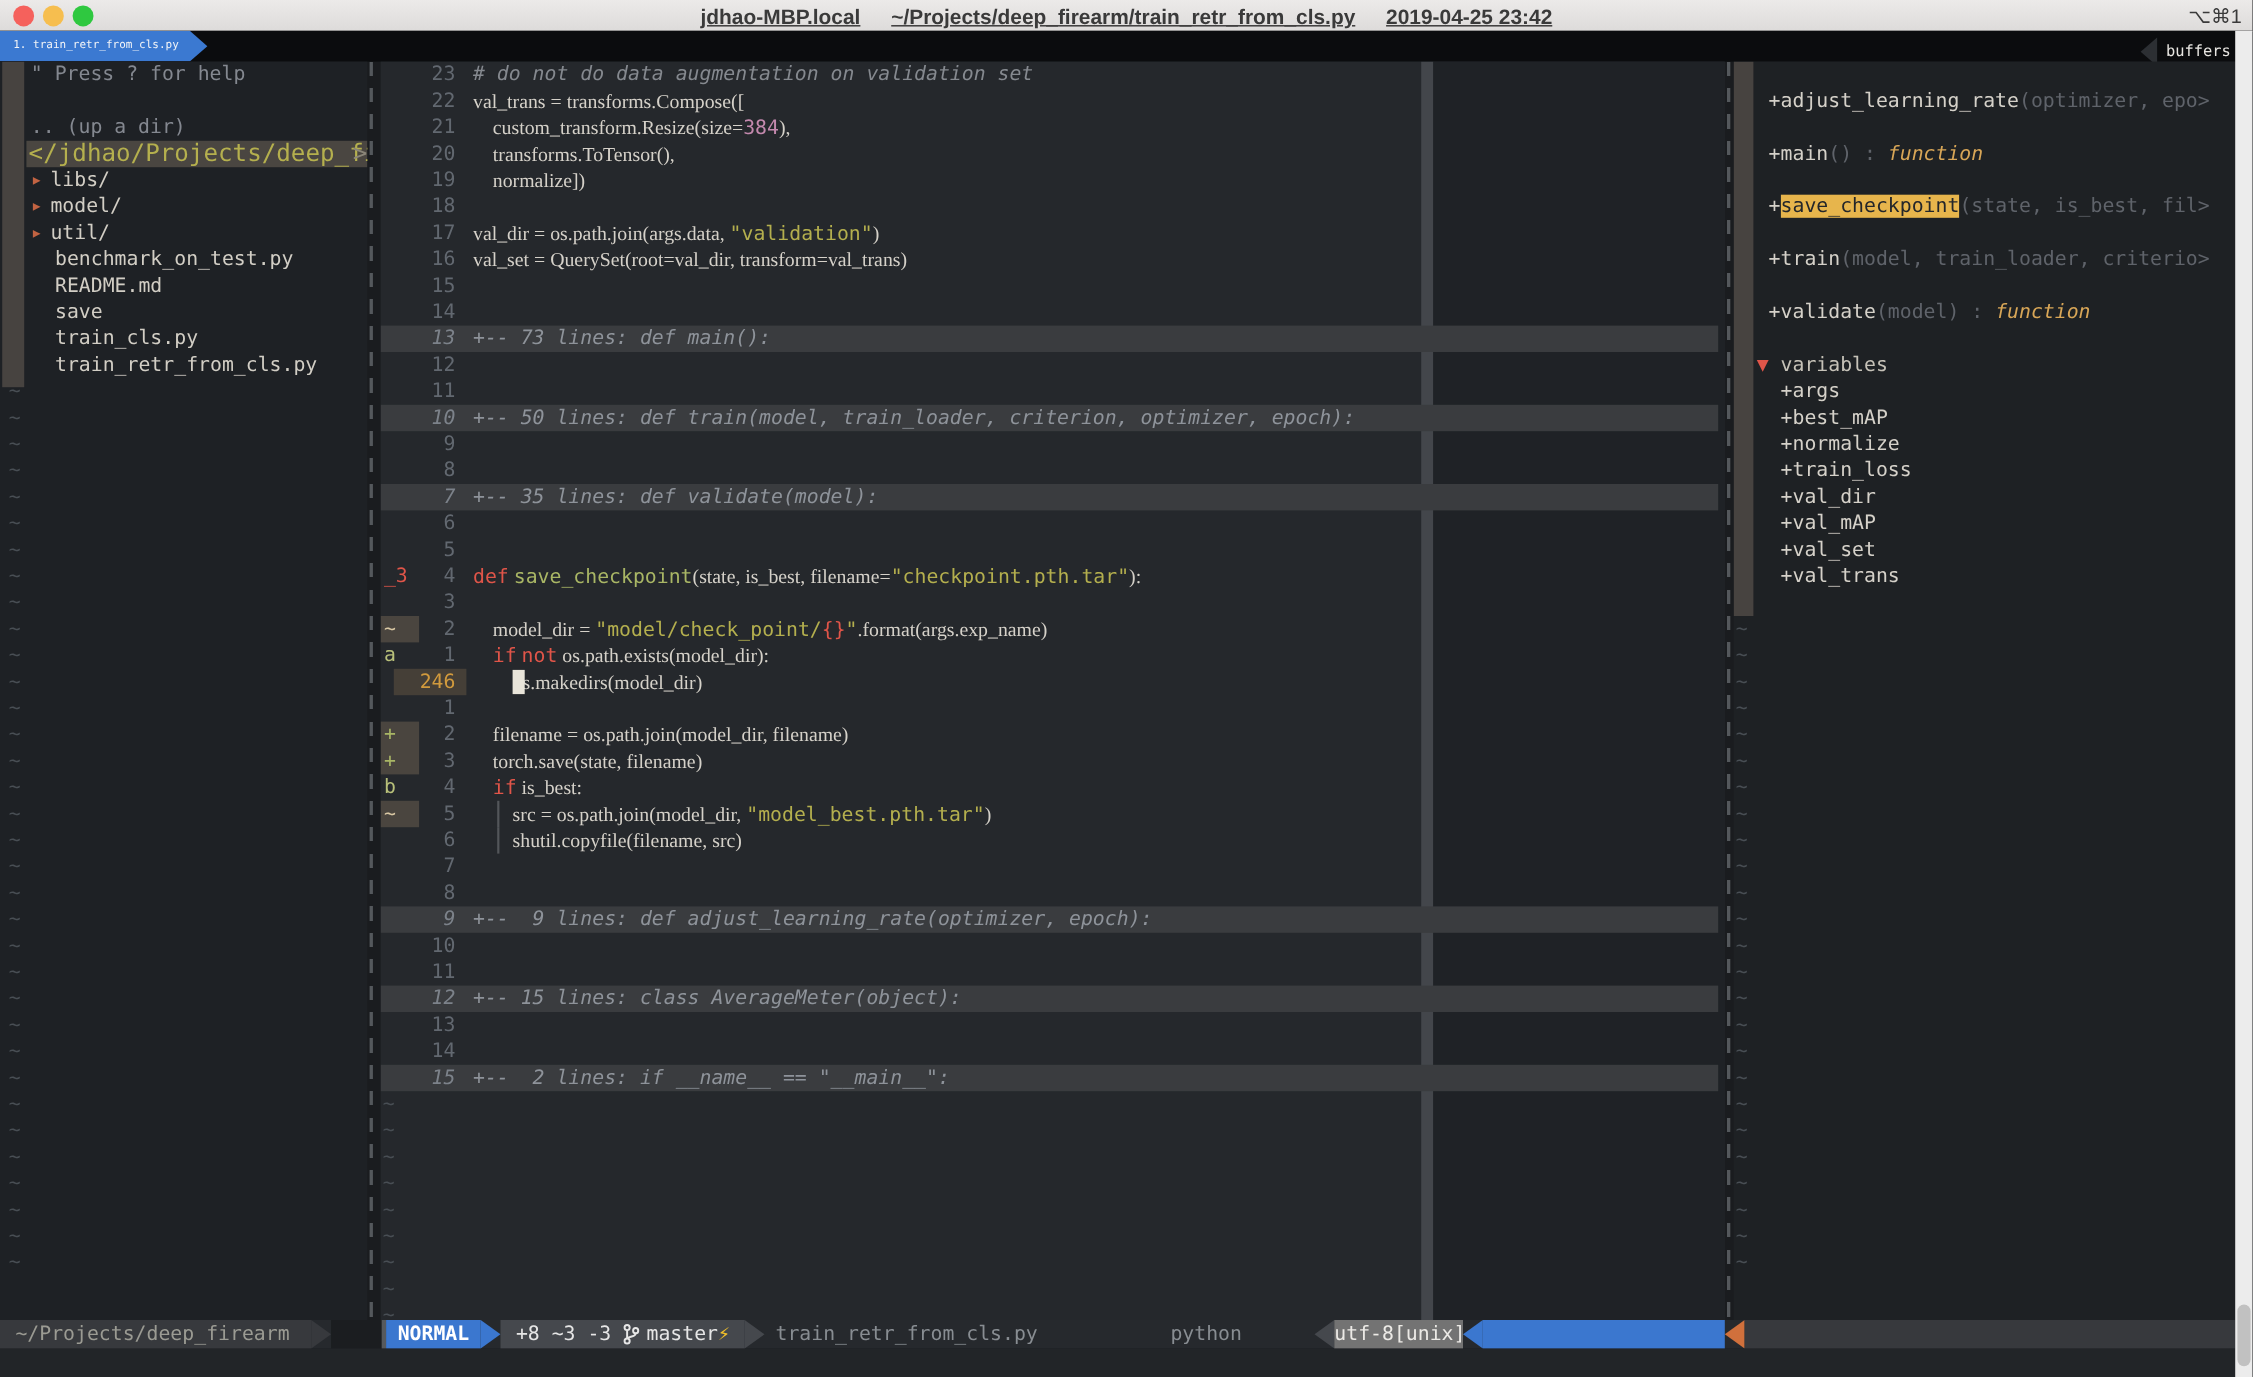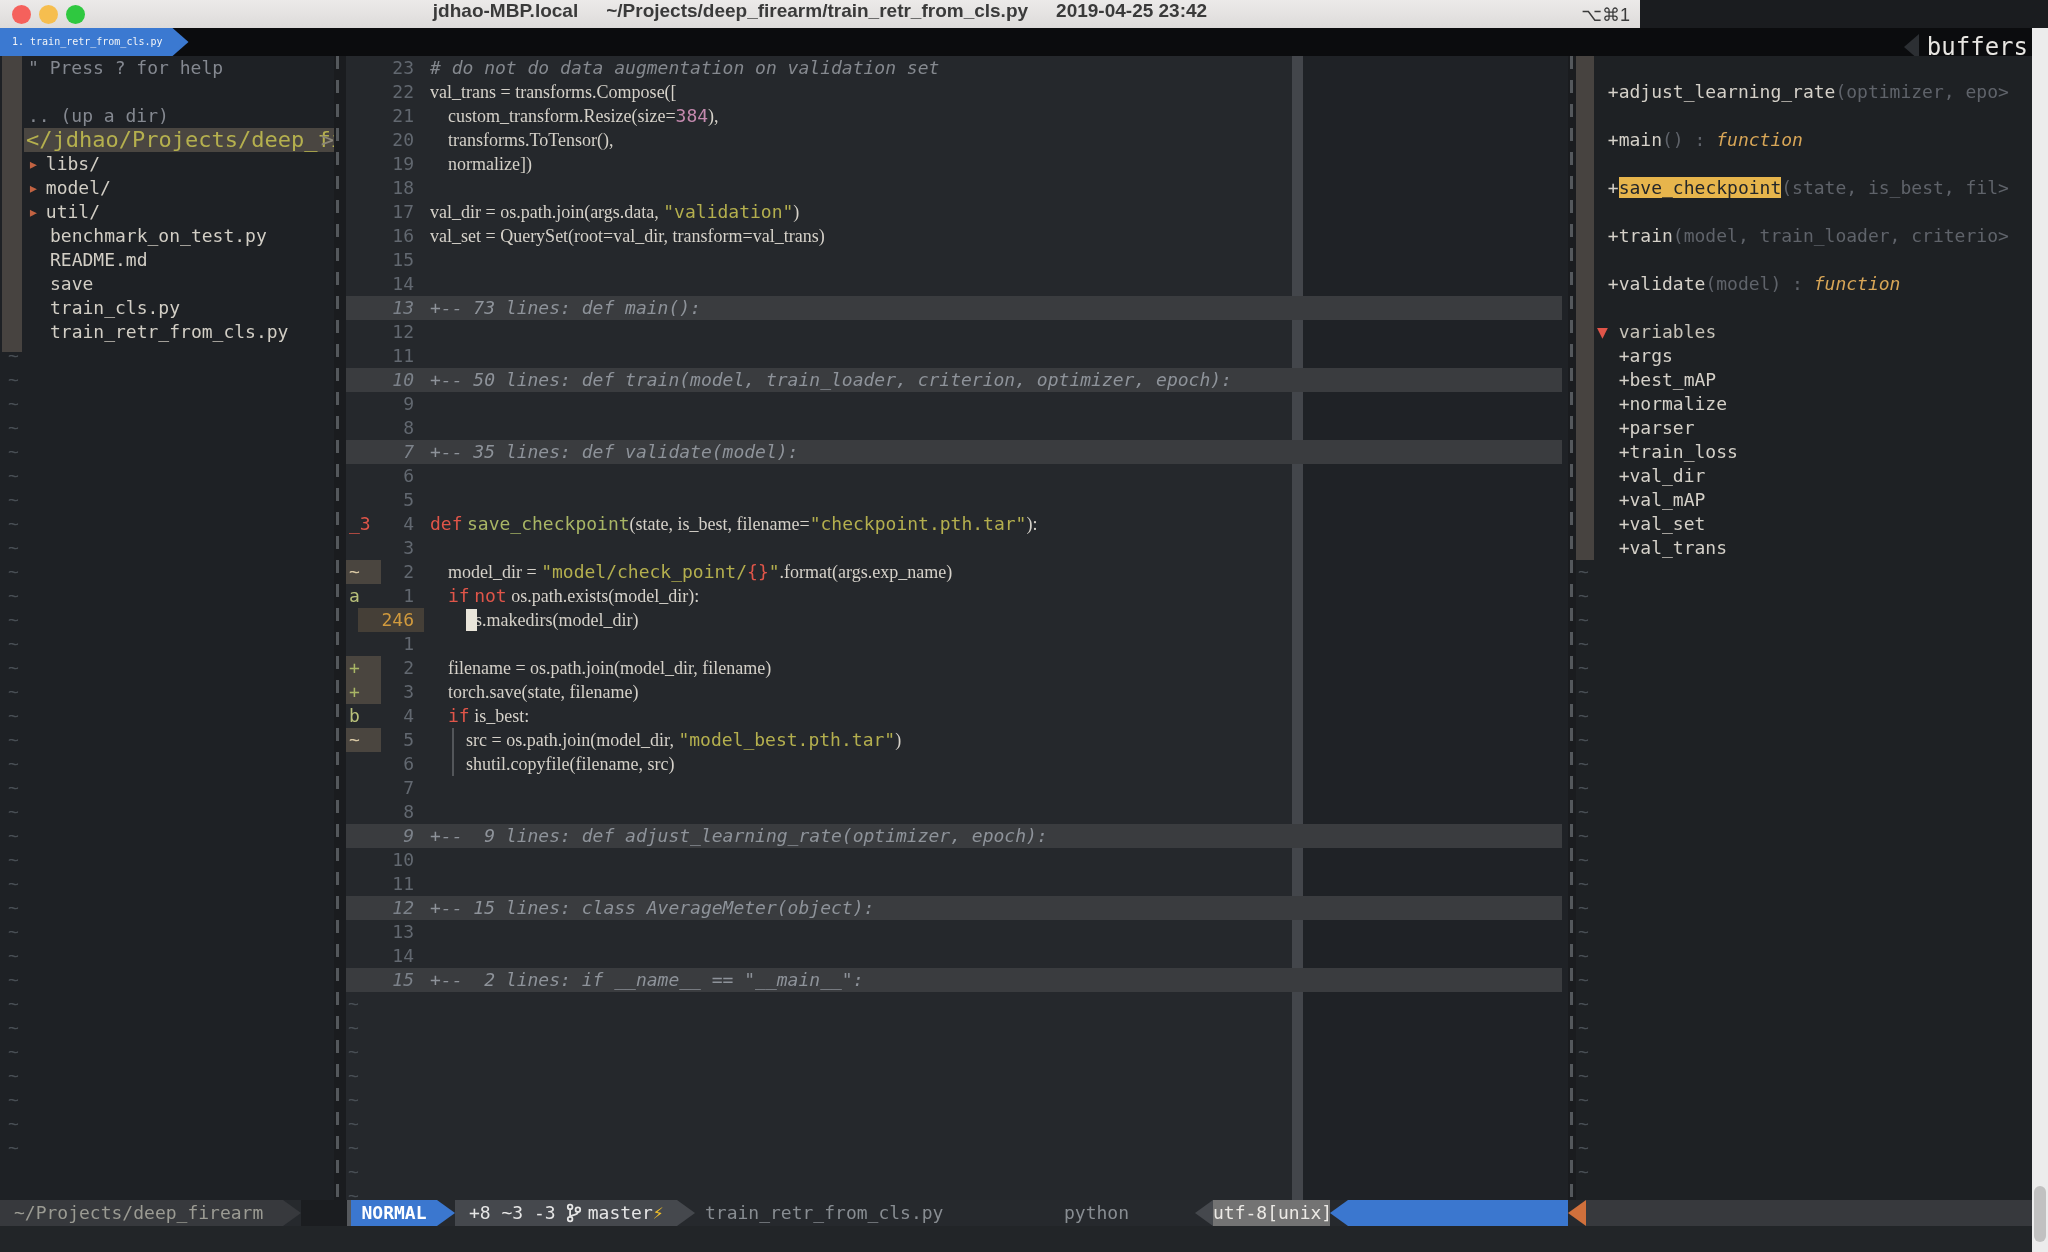--- a/index.html
+++ b/index.html
@@ -1,37 +1,37 @@
 <!DOCTYPE html>
 <html><head>
 <meta charset="utf-8">
 <style>
   html,body{margin:0;padding:0;background:#000;}
   #screen{position:relative;width:2048px;height:1252px;background:#1a1c1f;overflow:hidden;
           font-family:"DejaVu Sans Mono",monospace;}
   
-  #titlebar{position:absolute;left:0;top:0;width:1640px;height:28px;
+  #titlebar{position:absolute;left:0;top:0;width:2048px;height:28px;
             background:linear-gradient(#eceae9,#dddbda);border-bottom:1px solid #b4b2b1;
-            display:flex;align-items:flex-start;}
+            display:flex;align-items:flex-end;text-decoration:underline;}
   .lights{position:absolute;left:12px;top:5px;display:flex;gap:8px;}
   .light{width:19px;height:19px;border-radius:50%;}
   .light.red{background:#f5615c;}
   .light.yellow{background:#f6be4f;}
   .light.green{background:#2fc840;}
   #title-text{width:100%;text-align:center;font-family:"Liberation Sans",sans-serif;
               font-size:19px;color:#3a3a3a;font-weight:bold;}
   #title-text span{margin:0 14px;}
   #titlebar-shortcut{position:absolute;right:10px;top:4px;font-family:"Liberation Sans",sans-serif;
               font-size:18px;color:#3a3a3a;}
   
   #tabbar{position:absolute;left:0;top:28px;width:2048px;height:28px;background:#0b0c0e;}
   #tab-current{position:absolute;left:0;top:0;height:28px;padding:0 26px 0 12px;
                background:#3b79d1;color:#f2f4f7;font-size:10px;line-height:28px;
                clip-path:polygon(0 0,calc(100% - 16px) 0,100% 50%,calc(100% - 16px) 100%,0 100%);}
-  #buffers-toggle{position:absolute;right:20px;top:0;height:38px;display:flex;align-items:center;color:#e8e6e2;font-size:24px;}
+  #buffers-toggle{position:absolute;right:20px;top:0;height:38px;display:flex;align-items:center;color:#e8e6e2;font-size:14px;}
   .buf-arrow{width:0;height:0;border-top:13px solid transparent;border-bottom:13px solid transparent;
              border-right:15px solid #2c2f33;margin-right:8px;}
   
   .pane{position:absolute;top:56px;height:1144px;overflow:hidden;}
   #nerdtree{left:0;width:334px;background:#1e2125;}
   #nt-foldstrip{position:absolute;left:2px;top:0;width:20px;height:296px;background:#474340;}
   .ntrow{position:relative;height:24px;line-height:24px;font-size:18px;white-space:pre;padding-left:28px;color:#d2cec5;}
   .nt-help,.nt-up{color:#848890;}
   .nt-rootbar{position:relative;height:24px;line-height:24px;font-size:22px;white-space:pre;
               margin-left:24px;padding-left:2px;background:#4a4641;color:#b5b04e;}
@@ -413,21 +413,20 @@
         <div class="tbrow"><span class="tg-w"> +</span><span class="tg-hl">save_checkpoint</span><span class="tg-d">(state, is_best, fil&gt;</span></div>
         <div class="tbrow"></div>
         <div class="tbrow"><span class="tg-w"> +train</span><span class="tg-d">(model, train_loader, criterio&gt;</span></div>
         <div class="tbrow"></div>
         <div class="tbrow"><span class="tg-w"> +validate</span><span class="tg-d">(model) : </span><span class="tg-y">function</span></div>
         <div class="tbrow"></div>
         <div class="tbrow"><span class="tg-r">▼ </span><span class="tg-v">variables</span></div>
         <div class="tbrow"><span class="tg-w">  +args</span></div>
         <div class="tbrow"><span class="tg-w">  +best_mAP</span></div>
         <div class="tbrow"><span class="tg-w">  +normalize</span></div>
-        <div class="tbrow"><span class="tg-w">  +parser</span></div>
         <div class="tbrow"><span class="tg-w">  +train_loss</span></div>
         <div class="tbrow"><span class="tg-w">  +val_dir</span></div>
         <div class="tbrow"><span class="tg-w">  +val_mAP</span></div>
         <div class="tbrow"><span class="tg-w">  +val_set</span></div>
         <div class="tbrow"><span class="tg-w">  +val_trans</span></div>
         <div class="tilde tb-tilde">~</div>
         <div class="tilde tb-tilde">~</div>
         <div class="tilde tb-tilde">~</div>
         <div class="tilde tb-tilde">~</div>
         <div class="tilde tb-tilde">~</div>

